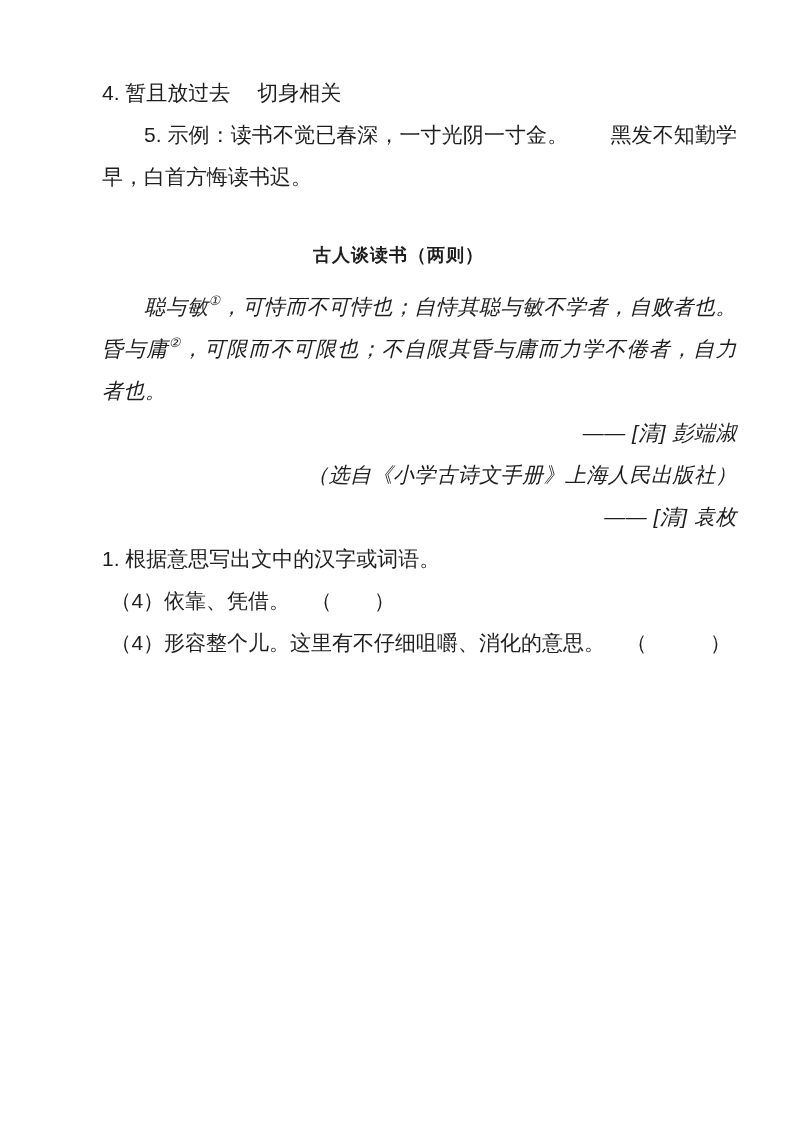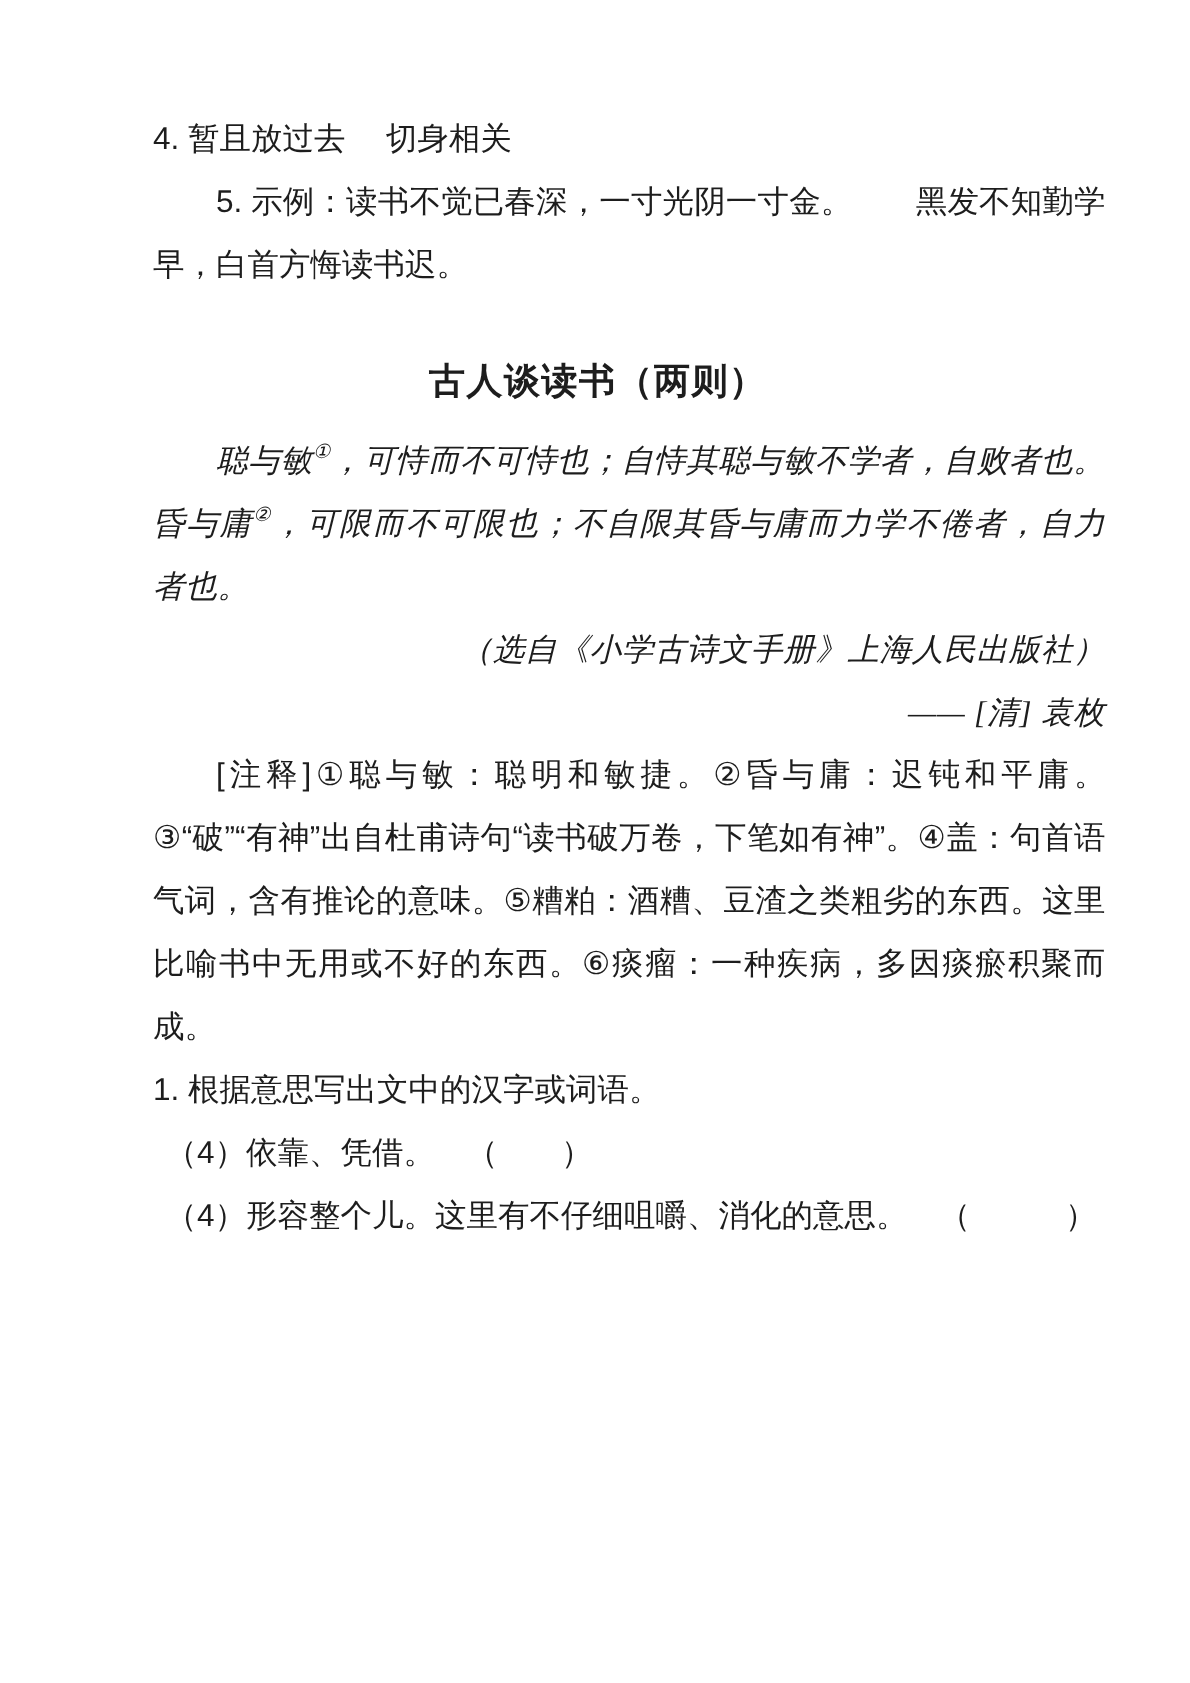--- a/index.html
+++ b/index.html
@@ -23,31 +23,31 @@
   p, h1 {
     margin: 0;
     font-size: 21px;
     line-height: 42px;
     color: #1d1d1d;
   }
   .sans {
     font-family: "Liberation Sans", "DejaVu Sans", sans-serif;
   }
   .kai {
-    font-family: Liberation Serif, serif;
+    font-family: Liberation Sans, sans-serif;
     font-style: italic;
     letter-spacing: 0.5px;
   }
   .indent { text-indent: 2em; }
   .subitem { text-indent: 2.4em; }
   .just { text-align: justify; margin-left: 42px; }
   .right { text-align: right; }
   .title {
     font-family: "Liberation Sans", "DejaVu Sans", sans-serif;
-    font-size: 24px;
+    font-size: 18px;
     font-weight: 700;
     text-align: center;
     margin: 36px 0 10px 0;
     letter-spacing: 1px;
   }
   sup.fn {
     font-size: 13px;
     line-height: 0;
     position: relative;
     top: -1px;
@@ -64,25 +64,25 @@
 
 <div class="page">
 
   <p class="sans indent">4. 暂且放过去　 切身相关</p>
   <p class="sans indent just">5. 示例：读书不觉已春深，一寸光阴一寸金。　　黑发不知勤学早，白首方悔读书迟。</p>
 
   <h1 class="title">古人谈读书（两则）</h1>
 
   <p class="kai indent just"><span>聪与敏</span><sup class="fn">①</sup><span>，可恃而不可恃也；自恃其聪与敏不学者，自败者也。昏与庸</span><sup class="fn">②</sup><span>，可限而不可限也；不自限其昏与庸而力学不倦者，自力者也。</span></p>
 
+  <p class="kai right">—— [清] 彭端淑</p>
 
 
   <p class="kai right">（选自《小学古诗文手册》上海人民出版社）</p>
 
   <p class="kai right">—— [清] 袁枚</p>
 
-  <p class="sans indent just">[注释]①聪与敏：聪明和敏捷。②昏与庸：迟钝和平庸。 ③“破”“有神”出自杜甫诗句“读书破万卷，下笔如有神”。④盖：句首语气词，含有推论的意味。⑤糟粕：酒糟、豆渣之类粗劣的东西。这里比喻书中无用或不好的东西。⑥痰瘤：一种疾病，多因痰瘀积聚而成。</p>
 
   <p class="sans indent">1. 根据意思写出文中的汉字或词语。</p>
   <p class="sans subitem">（4）依靠、凭借。　（　　）</p>
   <p class="sans subitem">（4）形容整个儿。这里有不仔细咀嚼、消化的意思。　（　　　）</p>
 
 </div>
 
 </body></html>

